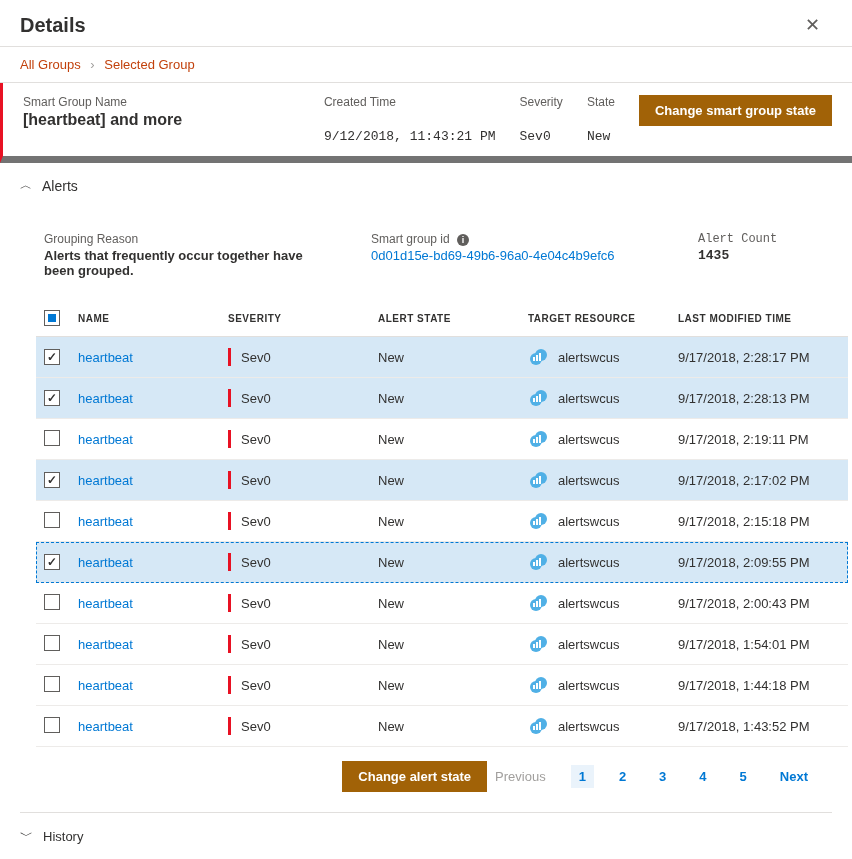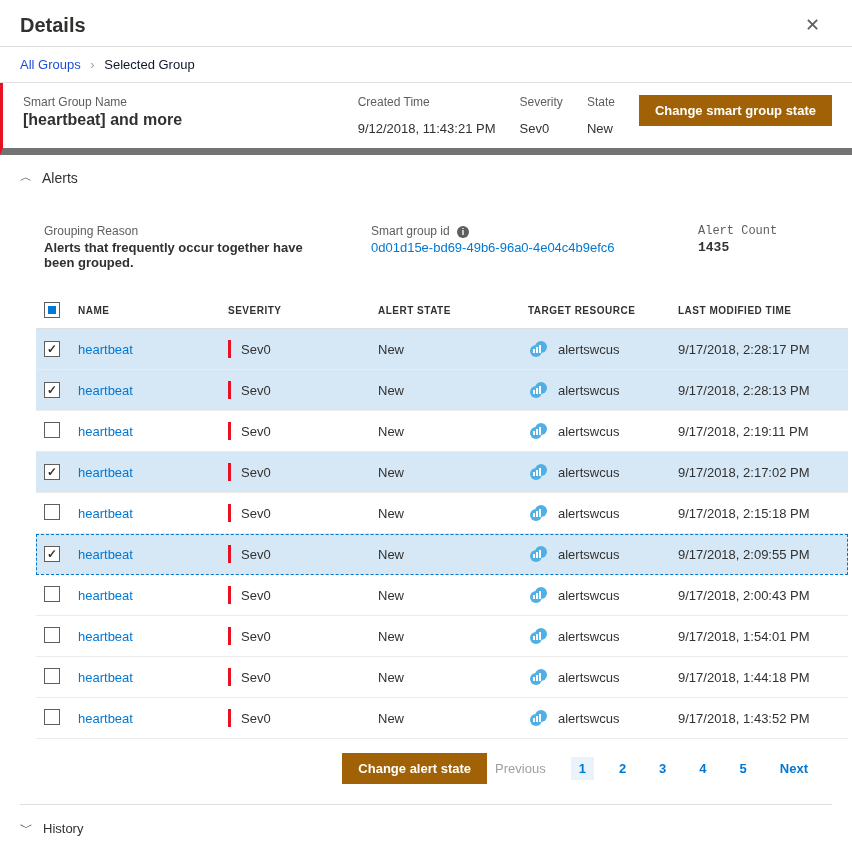--- a/index.html
+++ b/index.html
@@ -27,36 +27,36 @@
     font-size: 18px;
     color: #605e5c;
     cursor: pointer;
     padding: 4px;
   }
   .breadcrumb {
     padding: 10px 20px 10px 20px;
     font-size: 13px;
     border-bottom: 1px solid #e1dfdd;
   }
-  .breadcrumb .link { color: #1d4ed8; cursor: pointer; }
+  .breadcrumb .link { color: #c2410c; cursor: pointer; }
   .breadcrumb .chev { color: #a19f9d; margin: 0 6px; }
-  .breadcrumb .current { color: #0f172a; }
+  .breadcrumb .current { color: #c2410c; }
   .sg-header {
     border-left: 3px solid #e81123;
     padding: 12px 20px;
     display: flex;
     align-items: flex-start;
     border-bottom: 7px solid #737373;
     gap: 24px;
   }
   .sg-left { flex: 1; }
   .label-small { font-size: 12px; color: #605e5c; }
   .sg-name { font-size: 16px; font-weight: 700; margin-top: 2px; }
   .sg-meta { display: flex; gap: 24px; align-items: center; }
-  .meta-val { font-size: 13px; color: #323130; margin-top: 12px; white-space: nowrap; }
+  .meta-val { font-size: 13px; color: #323130; margin-top: 20px; white-space: nowrap; font-family: Liberation Mono, monospace; }
   .btn-primary {
     background: #a16207;
     color: #fff;
     border: none;
     padding: 8px 16px;
     font-size: 13px;
     font-weight: 600;
     cursor: pointer;
     white-space: nowrap;
   }

